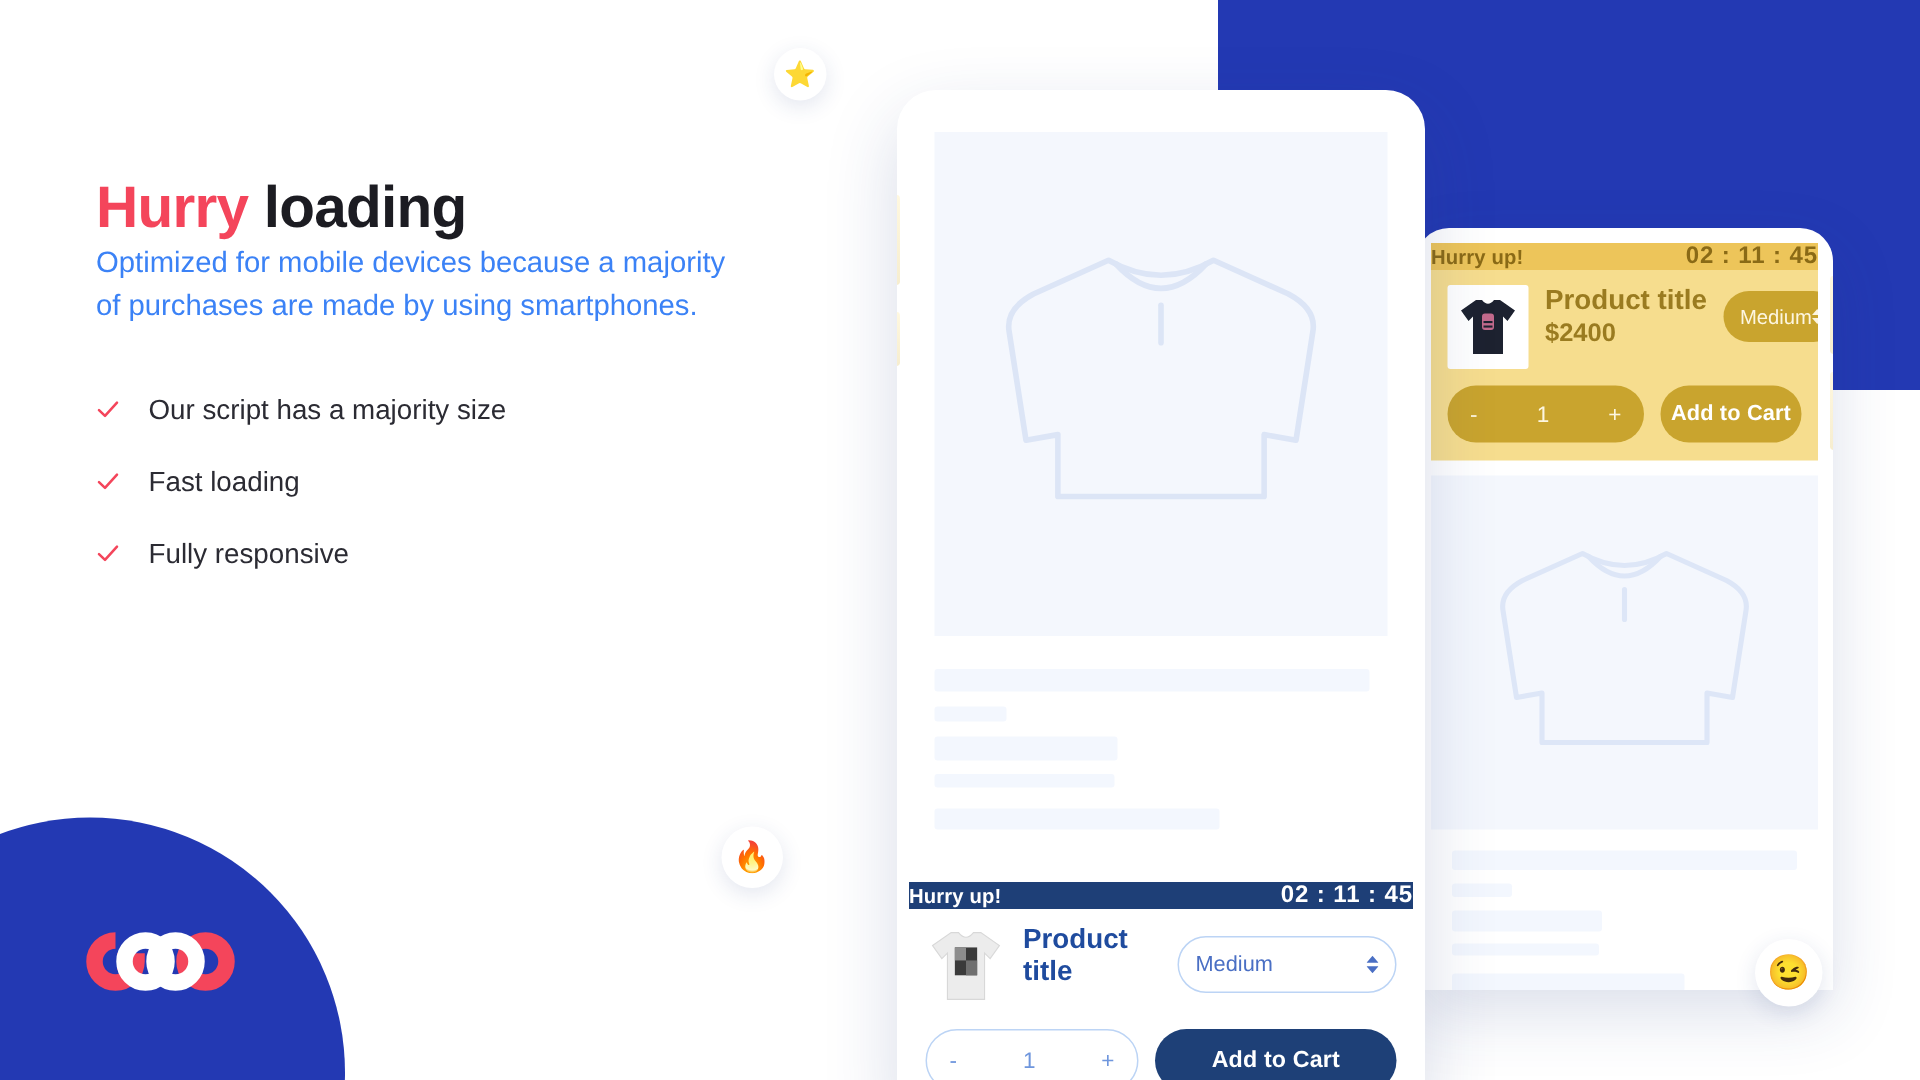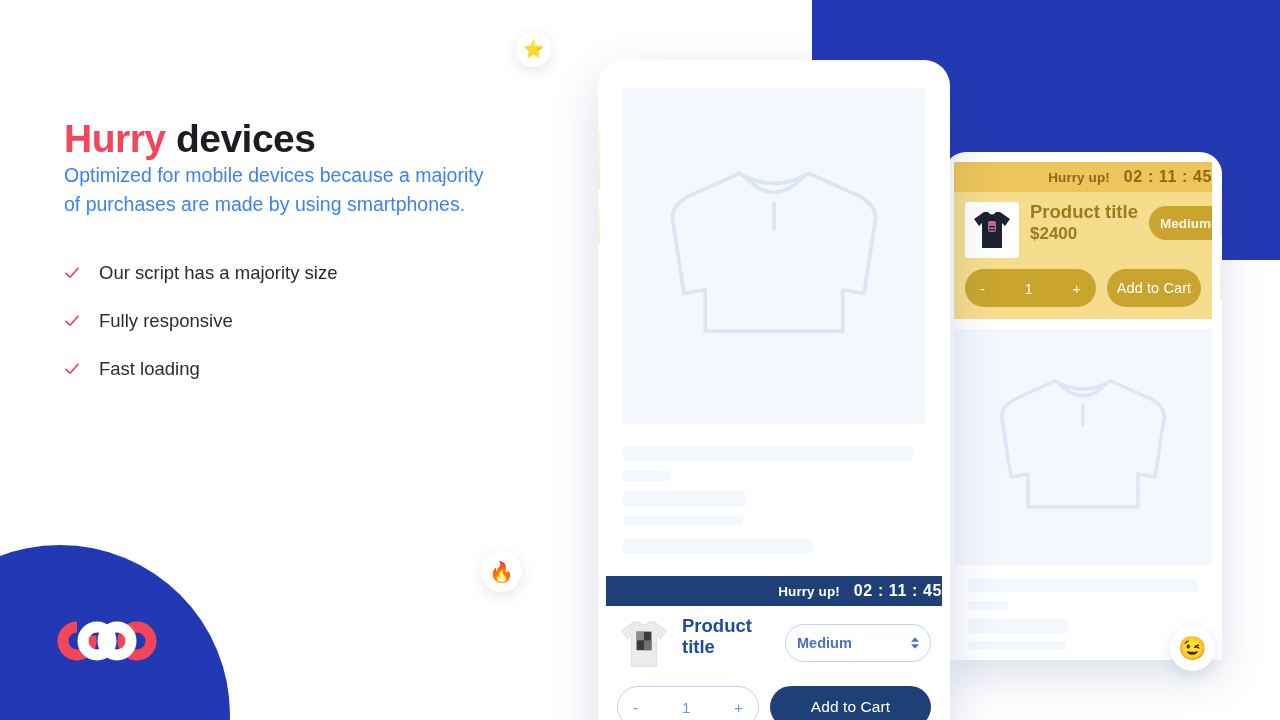--- a/index.html
+++ b/index.html
@@ -107,56 +107,56 @@
     display:flex; align-items:center; justify-content:center;
   }
   .hero svg { display:block; }
 
   
   .skel { background:#f3f7fe; border-radius:2px; }
 
   
   .bar { width:100%; }
   .bar-timer {
-    display:flex; align-items:center; justify-content:flex-end; gap:14px;
-    height:30px;
+    display:flex; align-items:center; justify-content:space-between; gap:14px;
+    height:18px;
   }
   .bar-timer .hurry { font-size:13.5px; font-weight:700; letter-spacing:0.1px; }
   .bar-timer .clock { font-size:16px; font-weight:700; letter-spacing:0.6px; }
 
   .bar-body { padding:10px 11px 12px 11px; }
   .bar-row1 { display:flex; align-items:flex-start; gap:11px; }
   .thumb {
     width:54px; height:56px; flex:none;
     background:#ffffff; border-radius:2px; overflow:hidden;
     display:flex; align-items:center; justify-content:center;
   }
   .prod-meta { flex:none; }
   .prod-title { font-size:18.5px; font-weight:700; line-height:1.13; }
   .prod-price { font-size:17px; font-weight:700; line-height:1.2; margin-top:1px; }
   .select {
     margin-left:auto; margin-top:4px;
     display:flex; align-items:center; justify-content:space-between;
     width:124px; height:34px; padding:0 11px;
-    border-radius:17px; font-size:13.5px;font-weight:bold;
+    border-radius:17px; font-size:13.5px;
   }
   .select .arrows { display:flex; flex-direction:column; gap:2px; }
 
   .bar-row2 { display:flex; align-items:center; gap:11px; margin-top:11px; }
   .stepper {
     display:flex; align-items:center; justify-content:space-between;
     width:131px; height:38px; padding:0 15px;
     border-radius:19px; font-size:15px;
   }
   .stepper .sym { font-size:15px; }
   .stepper .qty { font-size:15px; }
   .cart-btn {
     flex:1; height:38px; border-radius:19px;
     display:flex; align-items:center; justify-content:center;
-    font-size:14.5px; font-weight:400; letter-spacing:0.1px;
+    font-size:14.5px; font-weight:700; letter-spacing:0.1px;
     border:none; cursor:pointer;
   }
 
   
   .theme-blue .bar-timer { background:#1e3f77; color:#ffffff; }
   .theme-blue .prod-title,
   .theme-blue .prod-price { color:#1f4b9e; }
   .theme-blue .select { border:1.5px solid #bcd4f5; color:#4a6fc4; background:#ffffff; }
   .theme-blue .stepper { border:1.5px solid #bcd4f5; color:#6f96dd; background:#ffffff; }
   .theme-blue .cart-btn { background:#1e4077; color:#ffffff; }
@@ -173,47 +173,47 @@
 </style>
 </head>
 <body>
 
 <div id="stage">
 
   <div class="blue-blob-tr"></div>
   <div class="blue-circle-bl"></div>
 
   <div class="copy">
-    <h1 class="headline"><span class="accent">Hurry</span><span> devices</span></h1>
+    <h1 class="headline"><span class="accent">Hurry</span><span> loading</span></h1>
     <p class="subcopy">Optimized for mobile devices because a majority of purchases are made by using smartphones.</p>
 
     <div class="features">
       <div class="feature-row">
         <span class="check">
             <svg width="16" height="16" viewBox="0 0 16 16">
               <path d="M2 8.4 L6 12.2 L14 3.4" fill="none" stroke="#f4455b" stroke-width="1.7" stroke-linecap="round" stroke-linejoin="round"></path>
             </svg>
           </span>
         <span class="feature-label">Our script has a majority size</span>
       </div>
       <div class="feature-row">
         <span class="check">
             <svg width="16" height="16" viewBox="0 0 16 16">
               <path d="M2 8.4 L6 12.2 L14 3.4" fill="none" stroke="#f4455b" stroke-width="1.7" stroke-linecap="round" stroke-linejoin="round"></path>
             </svg>
           </span>
-        <span class="feature-label">Fully responsive</span>
+        <span class="feature-label">Fast loading</span>
       </div>
       <div class="feature-row">
         <span class="check">
             <svg width="16" height="16" viewBox="0 0 16 16">
               <path d="M2 8.4 L6 12.2 L14 3.4" fill="none" stroke="#f4455b" stroke-width="1.7" stroke-linecap="round" stroke-linejoin="round"></path>
             </svg>
           </span>
-        <span class="feature-label">Fast loading</span>
+        <span class="feature-label">Fully responsive</span>
       </div>
     </div>
   </div>
 
   <div class="logo-wrap">
     <svg width="120" height="46" viewBox="0 0 120 46">
       <g fill="none" stroke-width="11">
         <path d="M31 9 a14 14 0 1 0 0 28 a14 14 0 0 0 14 -14 h-13" stroke="#f4455b" stroke-linecap="butt"></path>
         <circle cx="91" cy="23" r="14" stroke="#f4455b"></circle>
         <circle cx="51" cy="23" r="14" stroke="#ffffff"></circle>

